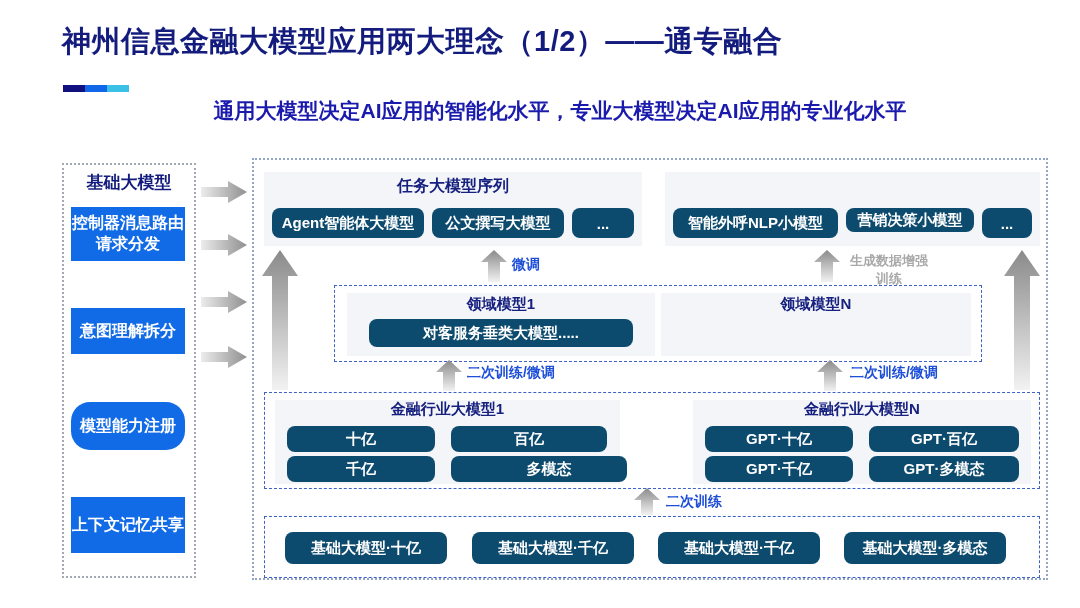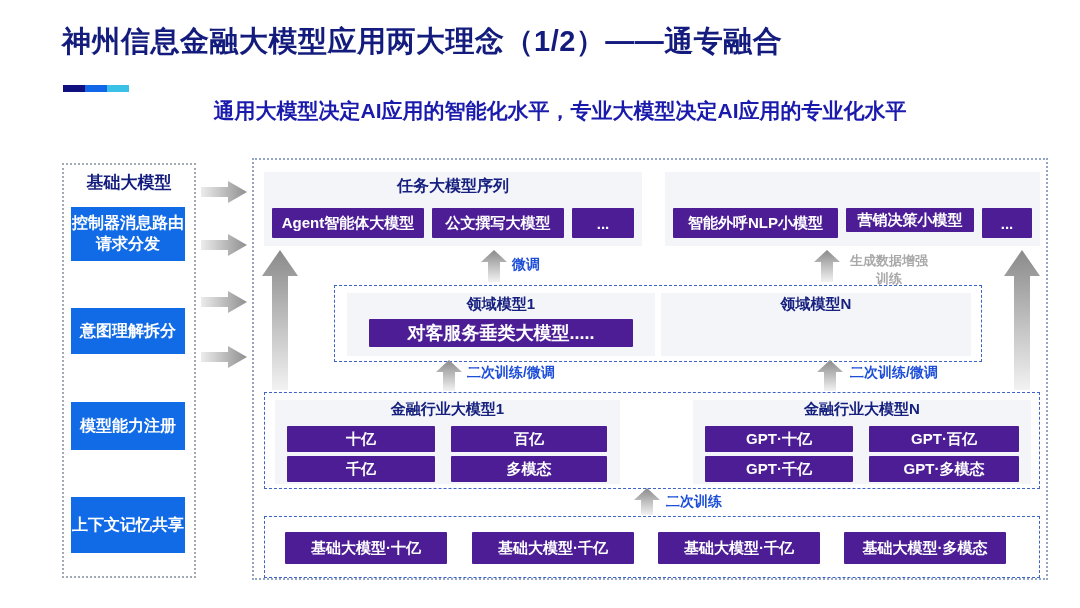--- a/index.html
+++ b/index.html
@@ -14,22 +14,22 @@
   .logo-txt{margin-left:6px;line-height:1.05;}
   .logo-en{font-size:23px;font-weight:bold;font-style:italic;color:#e32230;letter-spacing:0.5px;}
   .logo-cn{font-size:14px;font-weight:bold;color:#4a4a4a;letter-spacing:3px;}
   .sidebar{position:absolute;left:62px;top:163px;width:134px;height:415px;border:2px dotted #a3a9b4;box-sizing:border-box;}
   .sidebar-title{position:absolute;left:0;right:0;top:6px;text-align:center;font-size:17px;font-weight:bold;color:#131c7d;}
   .sbtn{position:absolute;left:7px;width:114px;background:#126be6;color:#fff;font-weight:bold;font-size:16px;
         display:flex;align-items:center;justify-content:center;text-align:center;line-height:1.3;}
   .main{position:absolute;left:252px;top:158px;width:796px;height:422px;border:2px dotted #93a5c6;box-sizing:border-box;}
   .group-box{position:absolute;background:#f4f5f8;text-decoration:underline;}
   .box-title{position:absolute;left:0;right:0;text-align:center;color:#16207f;font-weight:bold;}
-  .btn{position:absolute;background:#4c1d95;color:#fff;font-weight:bold;display:flex;align-items:center;
-       justify-content:center;text-align:center;border-radius:1px;white-space:nowrap;}
+  .btn{position:absolute;background:#0c4a6e;color:#fff;font-weight:bold;display:flex;align-items:center;
+       justify-content:center;text-align:center;border-radius:8px;white-space:nowrap;}
   .dashed{position:absolute;border:1px dashed #3e63c4;box-sizing:border-box;}
   .glabel{position:absolute;color:#1d4ed8;font-weight:bold;white-space:nowrap;}
   .glabel-wrap{position:absolute;color:#a8a8a8;font-weight:bold;text-align:center;line-height:1.35;}
 </style>
 </head>
 <body>
 
 <div class="slide">
 
   <svg width="0" height="0" style="position:absolute">
@@ -51,21 +51,21 @@
     <span style="background:#1266e8"></span>
     <span style="background:#3bc0e8"></span>
   </div>
   <div class="subtitle">通用大模型决定AI应用的智能化水平，专业大模型决定AI应用的专业化水平</div>
 
 
   <div class="sidebar">
     <div class="sidebar-title">基础大模型</div>
     <div class="sbtn" style="top:42px;height:54px;">控制器消息路由请求分发</div>
     <div class="sbtn" style="top:143px;height:46px;">意图理解拆分</div>
-    <div class="sbtn" style="top:237px;height:48px;">模型能力注册</div>
+    <div class="sbtn" style="top:237px;height:48px;border-radius:19px;">模型能力注册</div>
     <div class="sbtn" style="top:332px;height:56px;">上下文记忆共享</div>
   </div>
 
   <svg class="abs" style="left:201px;top:181px" width="46" height="22">
       <polygon points="0,6 27,6 27,0 46,11 27,22 27,16 0,16" fill="url(#gradH)"></polygon>
     </svg>
   <svg class="abs" style="left:201px;top:234px" width="46" height="22">
       <polygon points="0,6 27,6 27,0 46,11 27,22 27,16 0,16" fill="url(#gradH)"></polygon>
     </svg>
   <svg class="abs" style="left:201px;top:291px" width="46" height="22">
@@ -103,21 +103,21 @@
     <div class="glabel" style="left:258px;top:96px;font-size:14px;">微调</div>
 
     <svg class="abs" style="left:560px;top:90px" width="26" height="32">
         <polygon points="13,0 26,12 19,12 19,32 7,32 7,12 0,12" fill="url(#gradV)"></polygon>
       </svg>
     <div class="glabel-wrap" style="left:592px;top:92px;width:86px;font-size:13px;">生成数据增强训练</div>
 
     <div class="dashed" style="left:80px;top:125px;width:648px;height:77px;padding-left:40px;">
       <div class="group-box" style="left:12px;top:7px;width:308px;height:63px;">
         <div class="box-title" style="top:2px;font-size:15px;">领域模型1</div>
-        <div class="btn" style="left:22px;top:26px;width:264px;height:28px;font-size:18px;">对客服务垂类大模型.....</div>
+        <div class="btn" style="left:22px;top:26px;width:264px;height:28px;font-size:15px;">对客服务垂类大模型.....</div>
       </div>
       <div class="group-box" style="left:326px;top:7px;width:310px;height:63px;">
         <div class="box-title" style="top:2px;font-size:15px;">领域模型N</div>
       </div>
     </div>
 
     <svg class="abs" style="left:182px;top:200px" width="26" height="31">
         <polygon points="13,0 26,12 19,12 19,31 7,31 7,12 0,12" fill="url(#gradV)"></polygon>
       </svg>
     <div class="glabel" style="left:213px;top:204px;font-size:14px;">二次训练/微调</div>
@@ -125,21 +125,21 @@
         <polygon points="13,0 26,12 19,12 19,31 7,31 7,12 0,12" fill="url(#gradV)"></polygon>
       </svg>
     <div class="glabel" style="left:596px;top:204px;font-size:14px;">二次训练/微调</div>
 
     <div class="dashed" style="left:10px;top:232px;width:776px;height:97px;">
       <div class="group-box" style="left:10px;top:7px;width:345px;height:84px;">
         <div class="box-title" style="top:0;font-size:15px;">金融行业大模型1</div>
         <div class="btn" style="left:12px;top:26px;width:148px;height:26px;font-size:15px;">十亿</div>
         <div class="btn" style="left:176px;top:26px;width:156px;height:26px;font-size:15px;">百亿</div>
         <div class="btn" style="left:12px;top:56px;width:148px;height:26px;font-size:15px;">千亿</div>
-        <div class="btn" style="left:176px;top:56px;width:156px;height:26px;font-size:15px;">多模态</div>
+        <div class="btn" style="left:176px;top:56px;width:156px;height:26px;font-size:15px;padding-left:20px;">多模态</div>
       </div>
       <div class="group-box" style="left:428px;top:7px;width:338px;height:84px;">
         <div class="box-title" style="top:0;font-size:15px;">金融行业大模型N</div>
         <div class="btn" style="left:12px;top:26px;width:148px;height:26px;font-size:15px;">GPT·十亿</div>
         <div class="btn" style="left:176px;top:26px;width:150px;height:26px;font-size:15px;">GPT·百亿</div>
         <div class="btn" style="left:12px;top:56px;width:148px;height:26px;font-size:15px;">GPT·千亿</div>
         <div class="btn" style="left:176px;top:56px;width:150px;height:26px;font-size:15px;">GPT·多模态</div>
       </div>
     </div>
 

